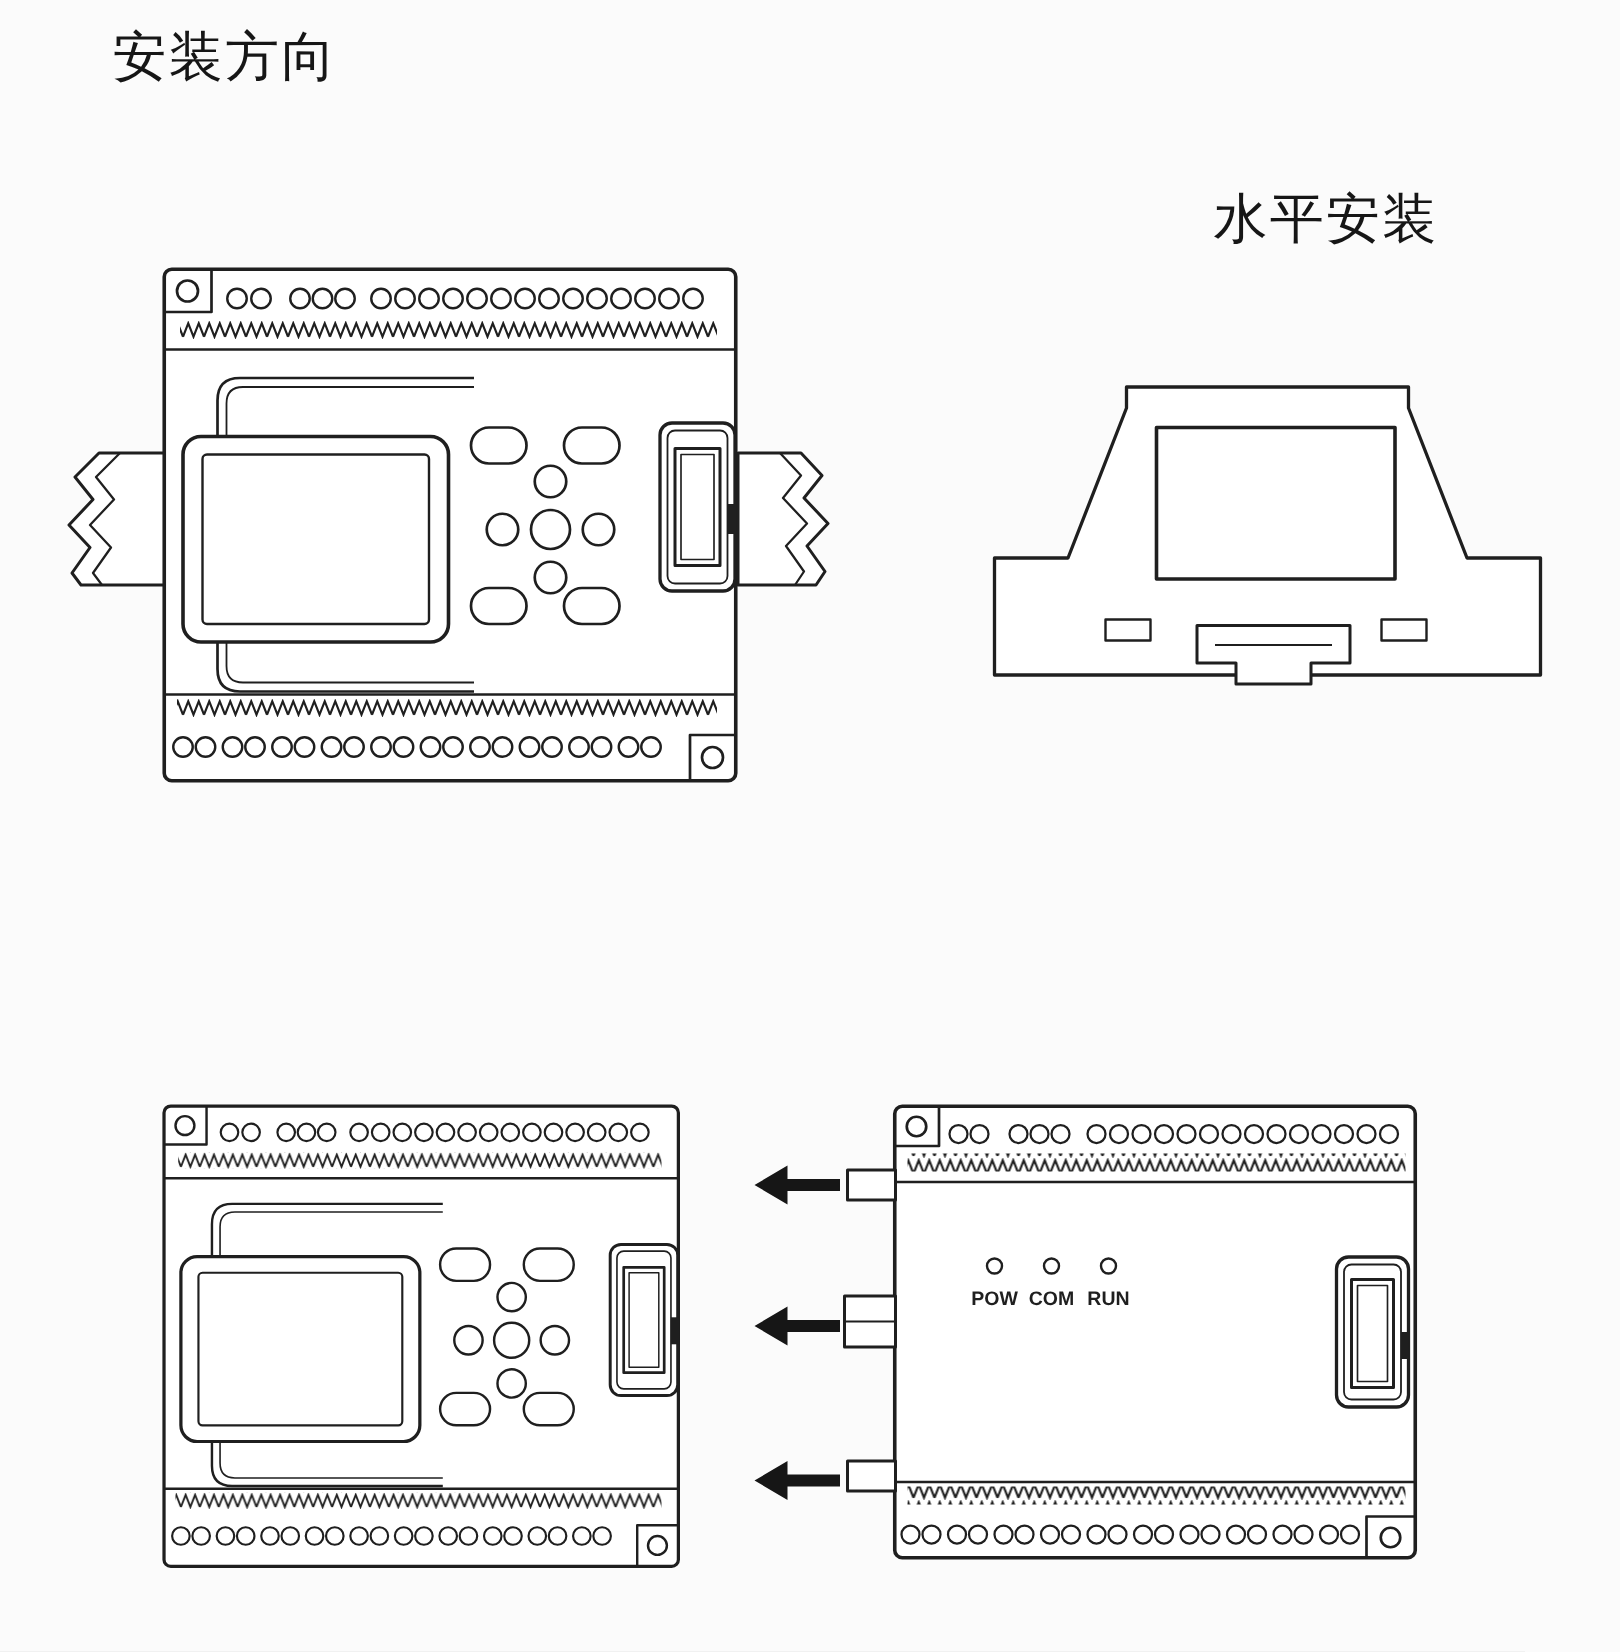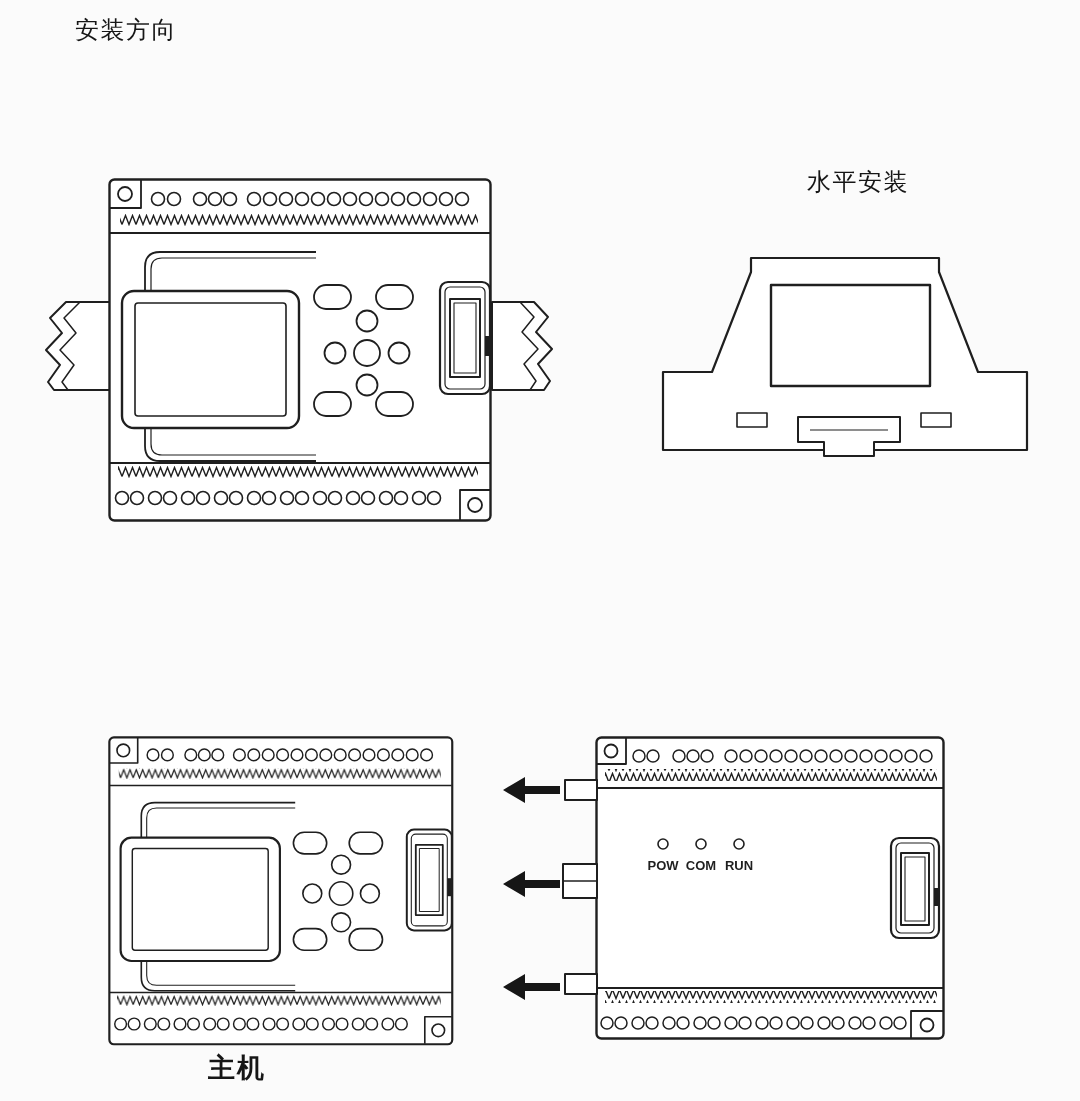--- a/index.html
+++ b/index.html
@@ -5,21 +5,21 @@
   html,body{margin:0;padding:0;background:#e9e9e9;}
   .canvas{
     position:relative;
     width:1080px;height:1101px;
     background:#fbfbfb;
     font-family:"Liberation Sans", sans-serif;
     color:#161616;
     overflow:hidden;
   }
   .canvas svg{position:absolute;left:0;top:0;}
-  .txt{position:absolute;font-weight:500;font-size:24px;letter-spacing:1.5px;white-space:nowrap;font-family:Liberation Mono, monospace;}
+  .txt{position:absolute;font-weight:500;font-size:36px;letter-spacing:1.5px;white-space:nowrap;font-family:Liberation Mono, monospace;}
   .txt.center{text-align:center;}
   .unit-label{position:absolute;font-weight:700;font-size:27px;letter-spacing:2px;text-align:center;white-space:nowrap;}
 </style>
 </head>
 <body>
 
 <div class="canvas">
 
   <svg width="1080" height="1101" viewBox="0 0 1080 1101">
     <defs>
@@ -227,20 +227,19 @@
       </g>
 
       <path d="M316,302 V275 H348"></path>
       <use href="#c65" x="332" y="289"></use>
     </g>
   </svg>
 
   <div class="txt" style="left:75px; top:14px;">安装方向</div>
 
 
-  <div class="txt center" style="left:738px; top:122px; width:240px;margin-top:44px;">水平安装</div>
-
-
-
-  <div class="unit-label" style="left:157px; top:1050px; width:160px;">主机</div>
+  <div class="txt center" style="left:764px; top:122px; width:240px;">水平安装</div>
+
+
+
 
 
 </div>
 
 </body></html>

